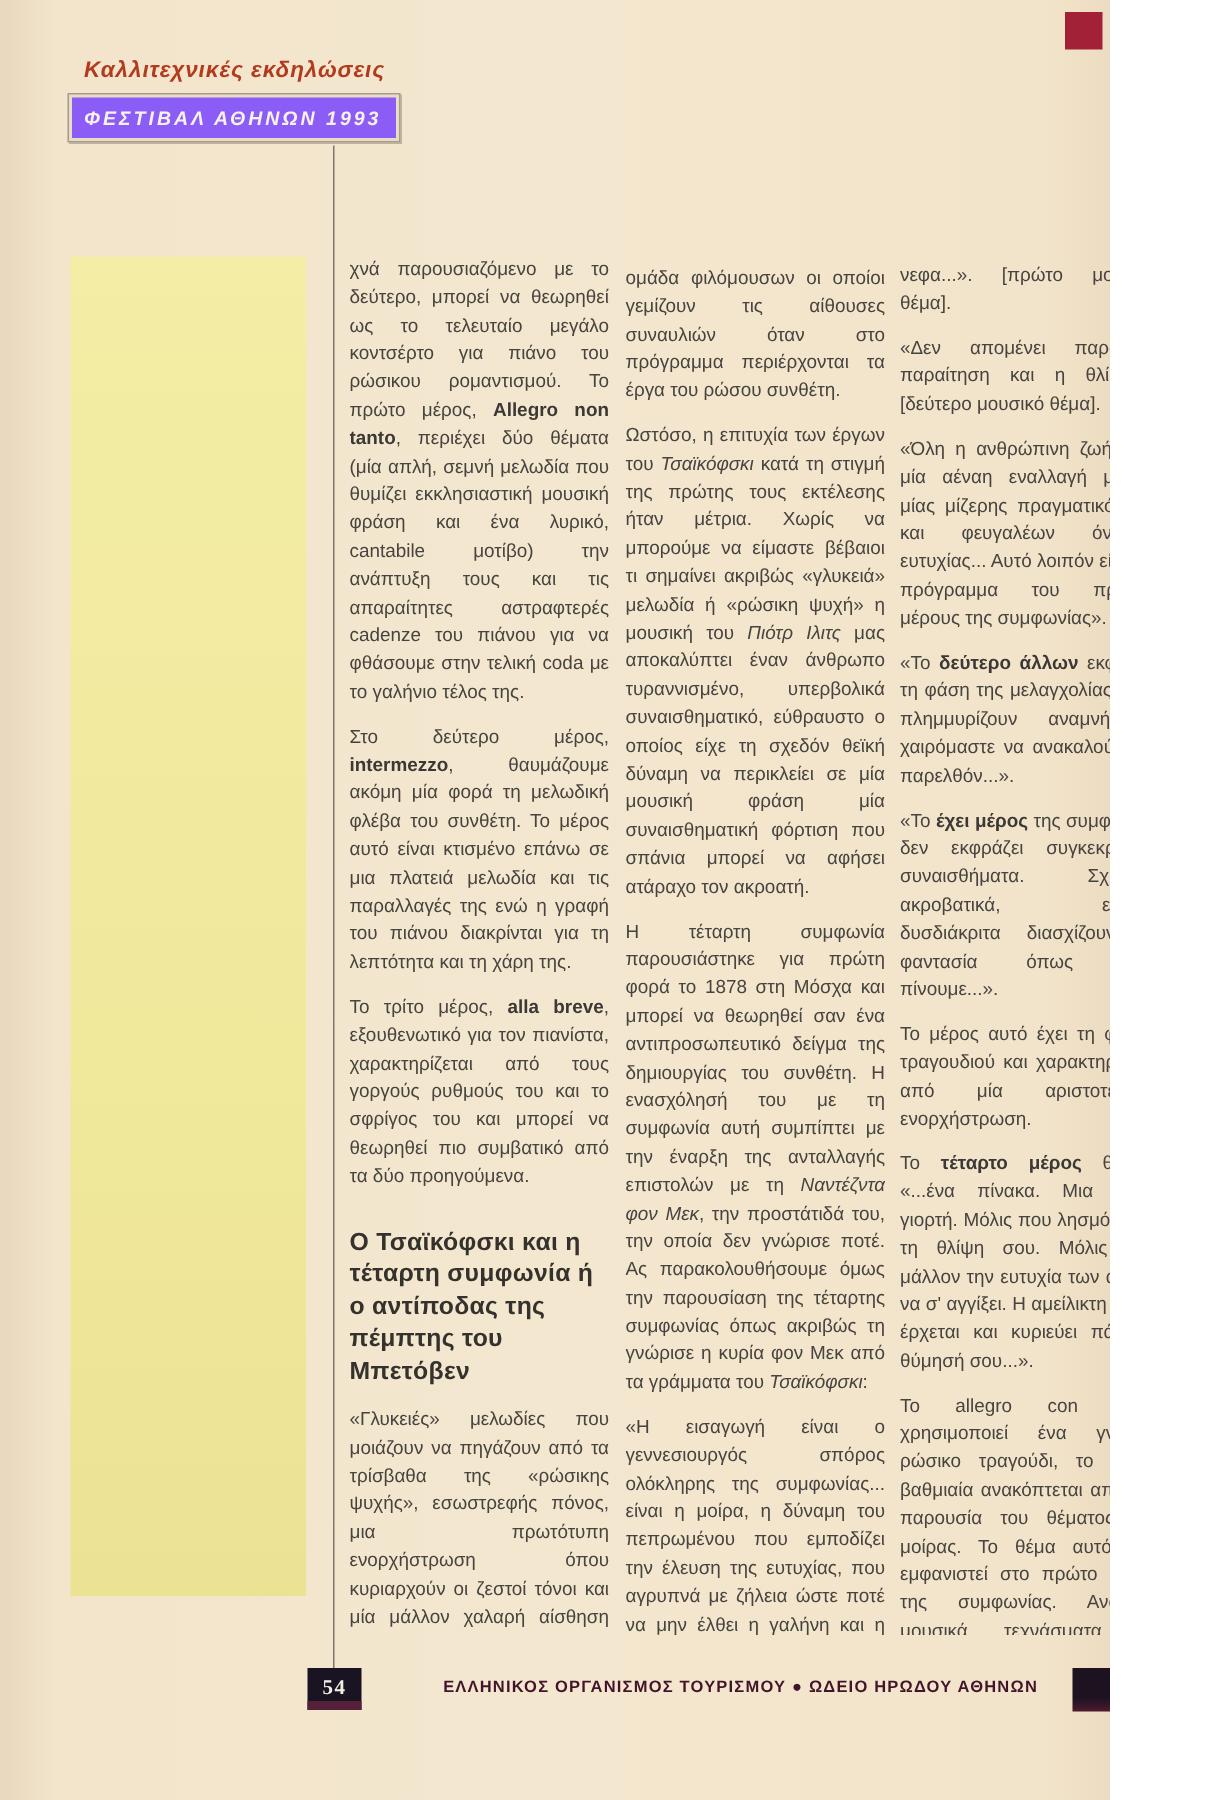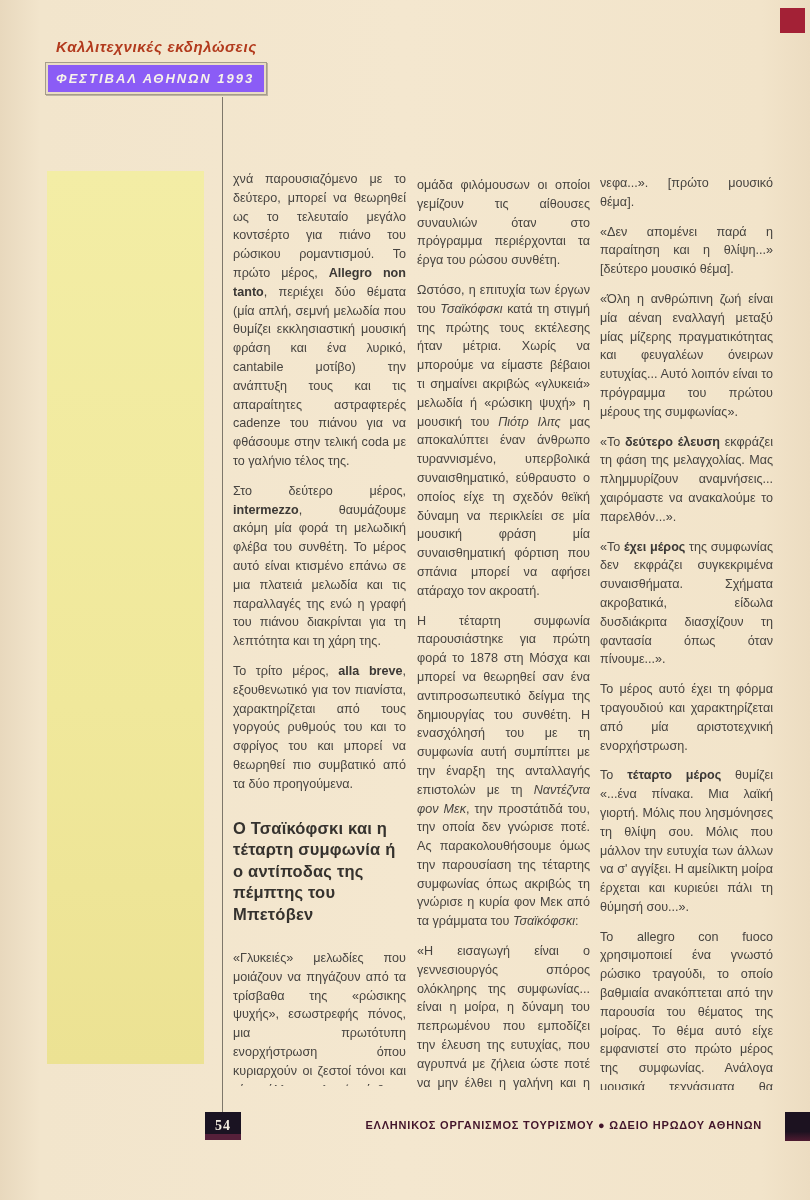--- a/index.html
+++ b/index.html
@@ -1,18 +1,18 @@
 <!DOCTYPE html>
 <html lang="el"><head>
 <meta charset="utf-8">
 <style>
   html,body{margin:0;padding:0;}
   .page{
     position:relative;
-    width:810px;height:1200px;
+    width:740px;height:1200px;
     background:linear-gradient(90deg,#e8d8bd 0%,#f2e5cc 5%,#f4e7cf 50%,#f2e4ca 94%,#ecdcc1 100%);
     font-family:"Liberation Sans",sans-serif;
     overflow:hidden;
   }
   
   .kicker{
     position:absolute;left:56px;top:38px;
     font-size:15px;font-weight:bold;font-style:italic;
     letter-spacing:0.6px;color:#b23a1d;
   }
@@ -48,21 +48,21 @@
     font-size:12.6px;line-height:18.8px;
     text-align:justify;
   }
   .col-1{left:233px;}
   .col-2{left:417px;top:176px;}
   .col-3{left:600px;top:174px;}
   .para{margin:0 0 11px 0;}
   .para .b{font-weight:bold;color:#3b3835;}
   .para .i{font-style:italic;}
   .col-heading{
-    margin:24px 0 24px 0;
+    margin:24px 0 12px 0;
     font-size:16.5px;line-height:21.5px;font-weight:bold;
     letter-spacing:0.2px;color:#35322e;text-align:left;
   }
   
   .page-number-box{
     position:absolute;left:205px;top:1112px;width:36px;height:22px;
     background:#1a1322;border-bottom:6px solid #55203a;
     color:#f3ece0;font-family:"Liberation Serif",serif;
     font-size:14px;font-weight:bold;letter-spacing:1px;
     display:flex;align-items:flex-end;justify-content:center;
@@ -103,21 +103,21 @@
   <div class="col col-2">
       <div class="para"><span>ομάδα φιλόμουσων οι οποίοι γεμίζουν τις αίθουσες συναυλιών όταν στο πρόγραμμα περιέρχονται τα έργα του ρώσου συνθέτη.</span></div>
       <div class="para"><span>Ωστόσο, η επιτυχία των έργων του </span><span class="i">Τσαϊκόφσκι</span><span> κατά τη στιγμή της πρώτης τους εκτέλεσης ήταν μέτρια. Χωρίς να μπορούμε να είμαστε βέβαιοι τι σημαίνει ακριβώς «γλυκειά» μελωδία ή «ρώσικη ψυχή» η μουσική του </span><span class="i">Πιότρ Ιλιτς</span><span> μας αποκαλύπτει έναν άνθρωπο τυραννισμένο, υπερβολικά συναισθηματικό, εύθραυστο ο οποίος είχε τη σχεδόν θεϊκή δύναμη να περικλείει σε μία μουσική φράση μία συναισθηματική φόρτιση που σπάνια μπορεί να αφήσει ατάραχο τον ακροατή.</span></div>
       <div class="para"><span>Η τέταρτη συμφωνία παρουσιάστηκε για πρώτη φορά το 1878 στη Μόσχα και μπορεί να θεωρηθεί σαν ένα αντιπροσωπευτικό δείγμα της δημιουργίας του συνθέτη. Η ενασχόλησή του με τη συμφωνία αυτή συμπίπτει με την έναρξη της ανταλλαγής επιστολών με τη </span><span class="i">Ναντέζντα φον Μεκ</span><span>, την προστάτιδά του, την οποία δεν γνώρισε ποτέ. Ας παρακολουθήσουμε όμως την παρουσίαση της τέταρτης συμφωνίας όπως ακριβώς τη γνώρισε η κυρία φον Μεκ από τα γράμματα του </span><span class="i">Τσαϊκόφσκι</span><span>:</span></div>
       <div class="para"><span>«Η εισαγωγή είναι ο γεννεσιουργός σπόρος ολόκληρης της συμφωνίας... είναι η μοίρα, η δύναμη του πεπρωμένου που εμποδίζει την έλευση της ευτυχίας, που αγρυπνά με ζήλεια ώστε ποτέ να μην έλθει η γαλήνη και η ηρεμία χωρίς σκιές και σύν-</span></div>
     </div>
   <div class="col col-3">
       <div class="para"><span>νεφα...». [πρώτο μουσικό θέμα].</span></div>
       <div class="para"><span>«Δεν απομένει παρά η παραίτηση και η θλίψη...» [δεύτερο μουσικό θέμα].</span></div>
       <div class="para"><span>«Όλη η ανθρώπινη ζωή είναι μία αέναη εναλλαγή μεταξύ μίας μίζερης πραγματικότητας και φευγαλέων όνειρων ευτυχίας... Αυτό λοιπόν είναι το πρόγραμμα του πρώτου μέρους της συμφωνίας».</span></div>
-      <div class="para"><span>«Το </span><span class="b">δεύτερο έλευση</span><span> εκφράζει τη φάση της μελαγχολίας. Μας πλημμυρίζουν αναμνήσεις... χαιρόμαστε να ανακαλούμε το παρελθόν...».</span></div>
+      <div class="para"><span>«Το </span><span class="b">δεύτερο άλλων</span><span> εκφράζει τη φάση της μελαγχολίας. Μας πλημμυρίζουν αναμνήσεις... χαιρόμαστε να ανακαλούμε το παρελθόν...».</span></div>
       <div class="para"><span>«Το </span><span class="b">έχει μέρος</span><span> της συμφωνίας δεν εκφράζει συγκεκριμένα συναισθήματα. Σχήματα ακροβατικά, είδωλα δυσδιάκριτα διασχίζουν τη φαντασία όπως όταν πίνουμε...».</span></div>
       <div class="para"><span>Το μέρος αυτό έχει τη φόρμα τραγουδιού και χαρακτηρίζεται από μία αριστοτεχνική ενορχήστρωση.</span></div>
       <div class="para"><span>Το </span><span class="b">τέταρτο μέρος</span><span> θυμίζει «...ένα πίνακα. Μια λαϊκή γιορτή. Μόλις που λησμόνησες τη θλίψη σου. Μόλις που μάλλον την ευτυχία των άλλων να σ' αγγίξει. Η αμείλικτη μοίρα έρχεται και κυριεύει πάλι τη θύμησή σου...».</span></div>
       <div class="para"><span>Το allegro con fuoco χρησιμοποιεί ένα γνωστό ρώσικο τραγούδι, το οποίο βαθμιαία ανακόπτεται από την παρουσία του θέματος της μοίρας. Το θέμα αυτό είχε εμφανιστεί στο πρώτο μέρος της συμφωνίας. Ανάλογα μουσικά τεχνάσματα θα χρησιμοποιή-</span></div>
     </div>
 
   <div class="page-number-box">
     <span>54</span>
   </div>
 

